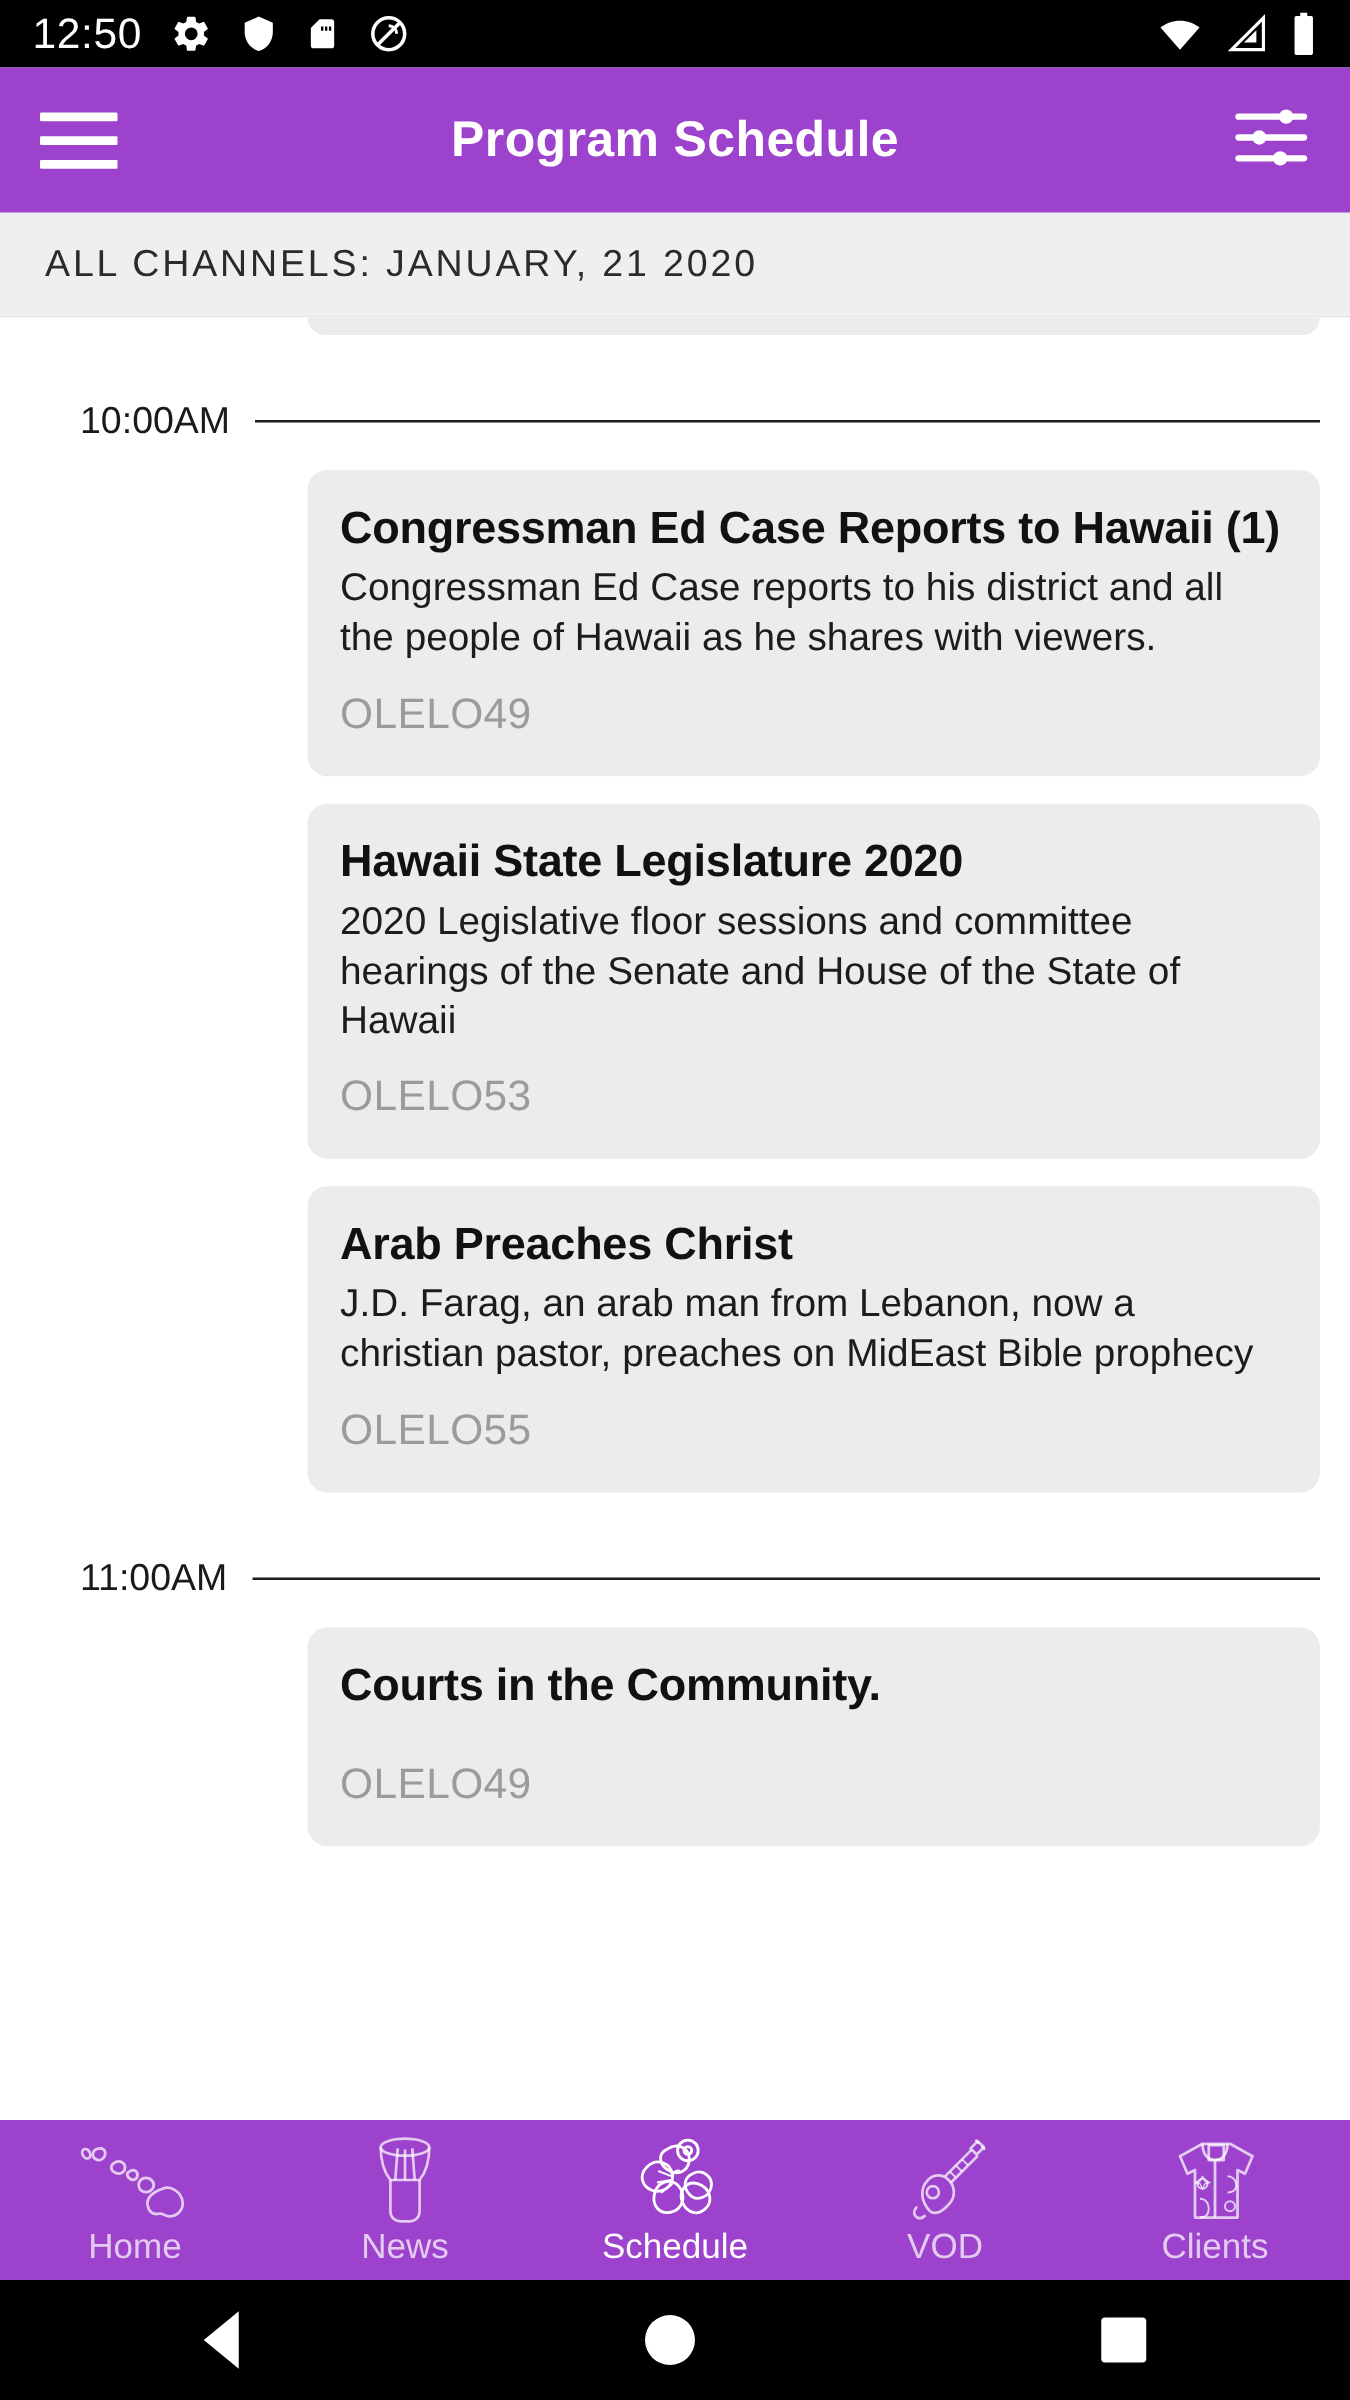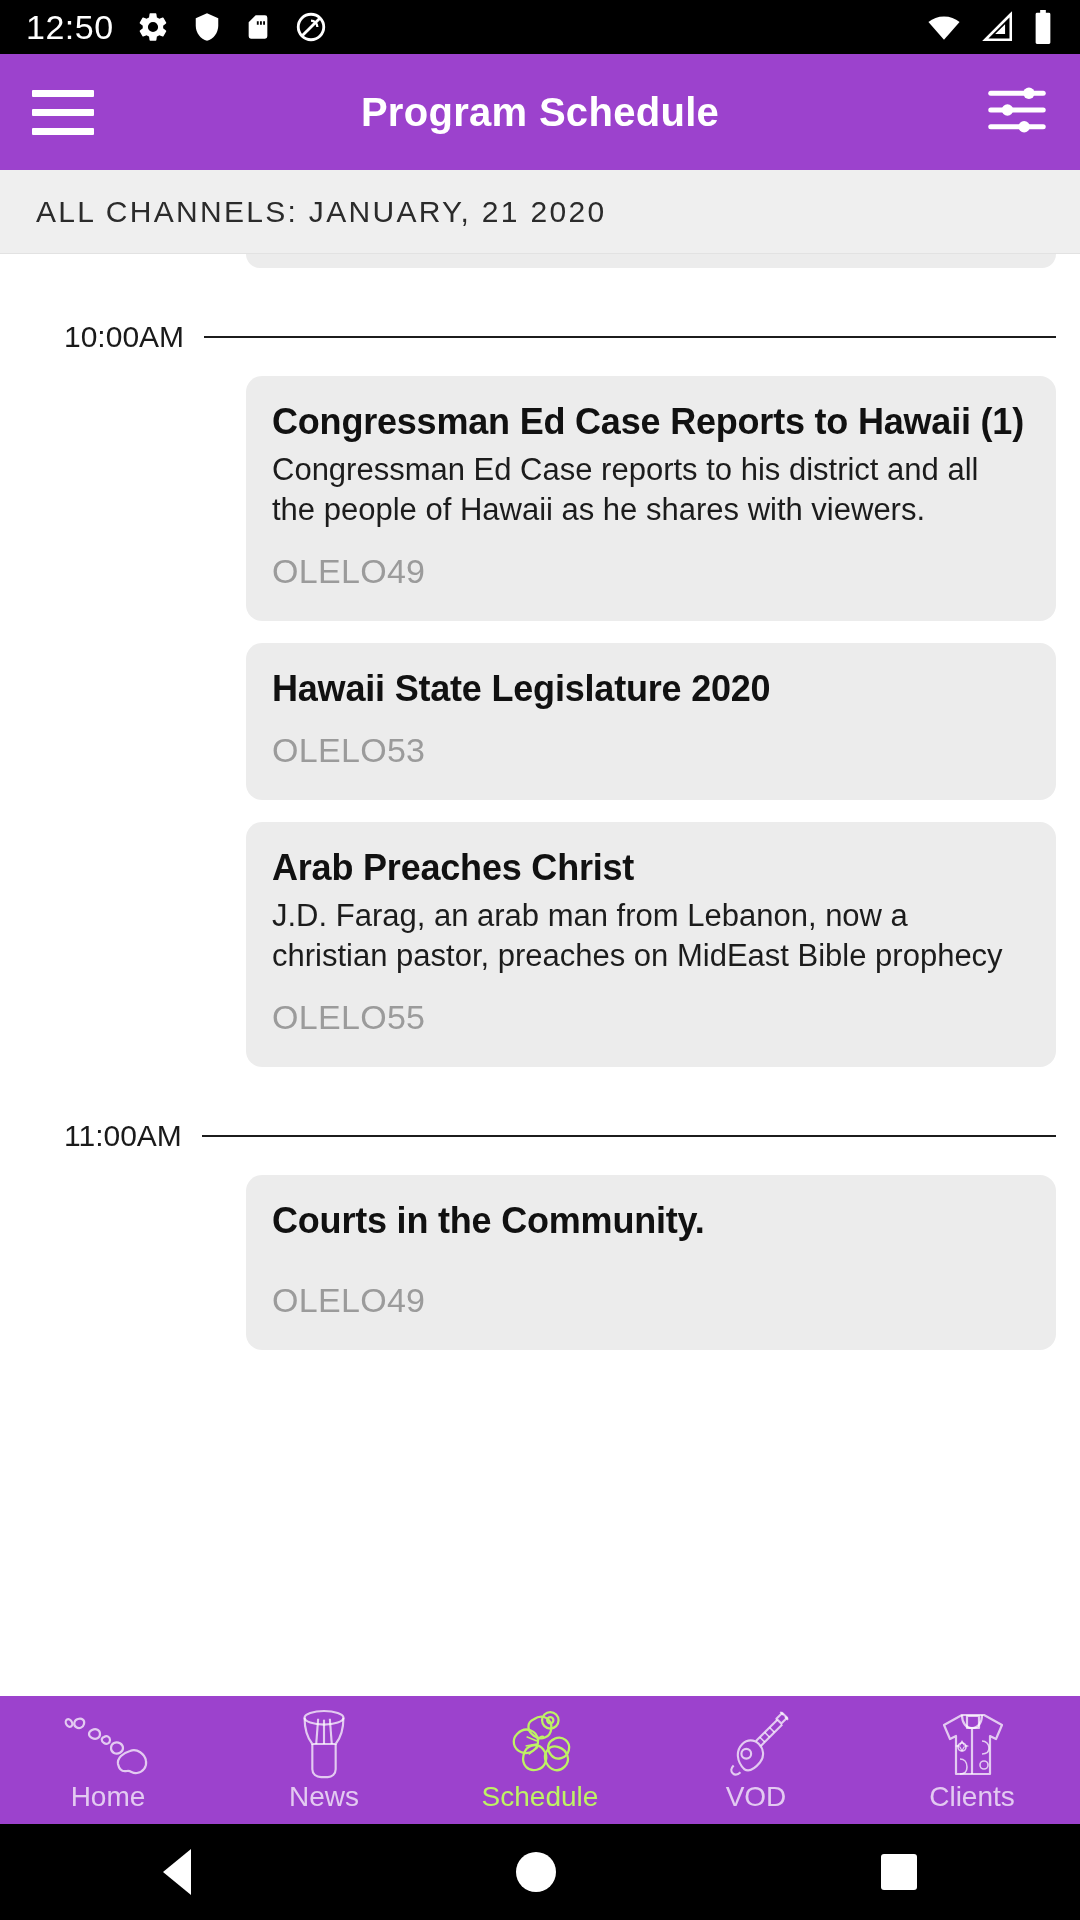--- a/index.html
+++ b/index.html
@@ -84,21 +84,21 @@
   
   .bottom-nav {
     flex:0 0 auto; height:128px; background:#9c42cd;
     display:flex; align-items:center; justify-content:flex-end;
   }
   .nav-item {
     flex:1; display:flex; flex-direction:column; align-items:center;
     justify-content:center; gap:4px; cursor:pointer;
     color:rgba(255,255,255,.72);
   }
-  .nav-item.active { color:#bef264; }
+  .nav-item.active { color:#ffffff; }
   .nav-icon { height:70px; display:flex; align-items:center; justify-content:center; }
   .nav-label { font-size:28px; line-height:1; }
 
   
   .android-nav {
     flex:0 0 auto; height:96px; background:#000;
     display:flex; align-items:center; justify-content:space-around;
   }
   .and-btn { cursor:pointer; }
   .back-tri {
@@ -175,20 +175,21 @@
           <div class="time-label">10:00AM</div>
           <div class="time-rule"></div>
         </div>
         <div class="card">
           <div class="card-title">Congressman Ed Case Reports to Hawaii (1)</div>
           <div class="card-desc">Congressman Ed Case reports to his district and all the people of Hawaii as he shares with viewers.</div>
           <div class="card-channel">OLELO49</div>
         </div>
         <div class="card">
           <div class="card-title">Hawaii State Legislature 2020</div>
+          <div class="card-desc">2020 Legislative floor sessions and committee hearings of the Senate and House of the State of Hawaii</div>
           <div class="card-channel">OLELO53</div>
         </div>
         <div class="card">
           <div class="card-title">Arab Preaches Christ</div>
           <div class="card-desc">J.D. Farag, an arab man from Lebanon, now a christian pastor, preaches on MidEast Bible prophecy</div>
           <div class="card-channel">OLELO55</div>
         </div>
         <div class="time-row">
           <div class="time-label">11:00AM</div>
           <div class="time-rule"></div>

